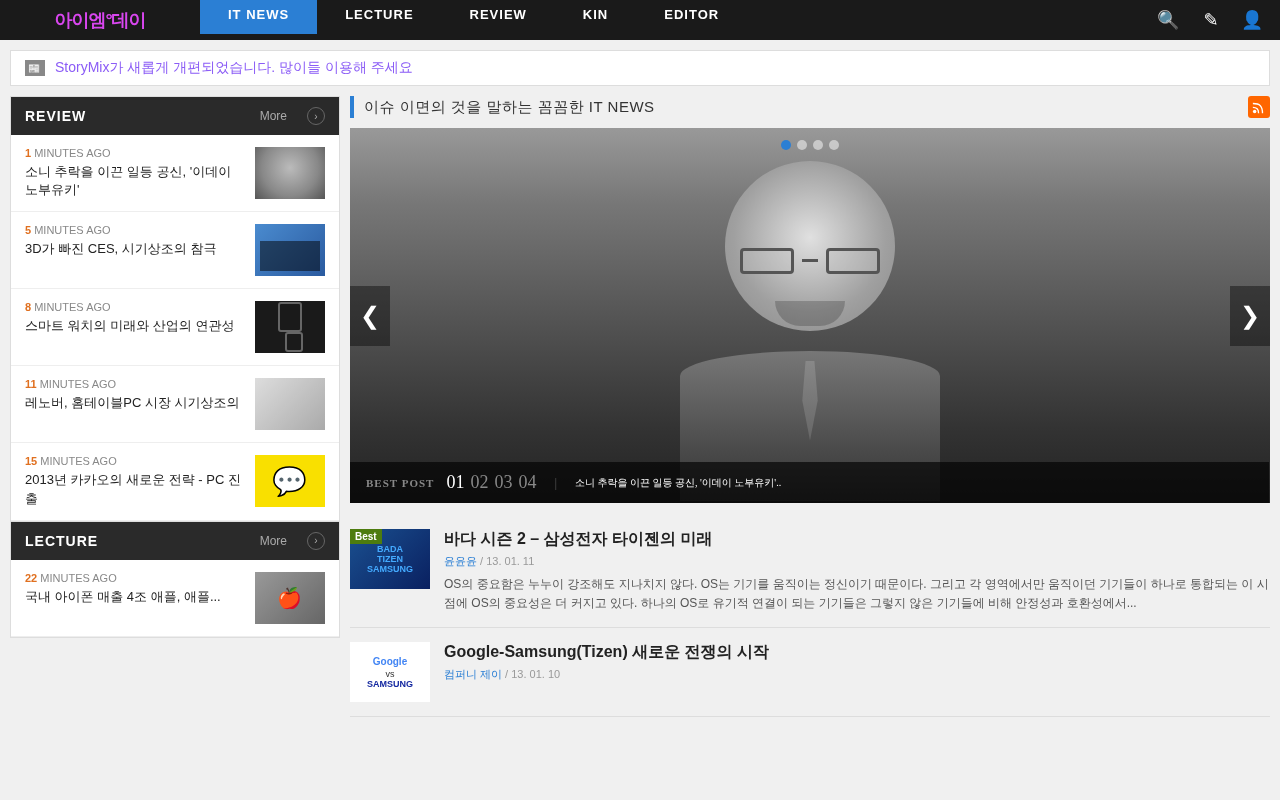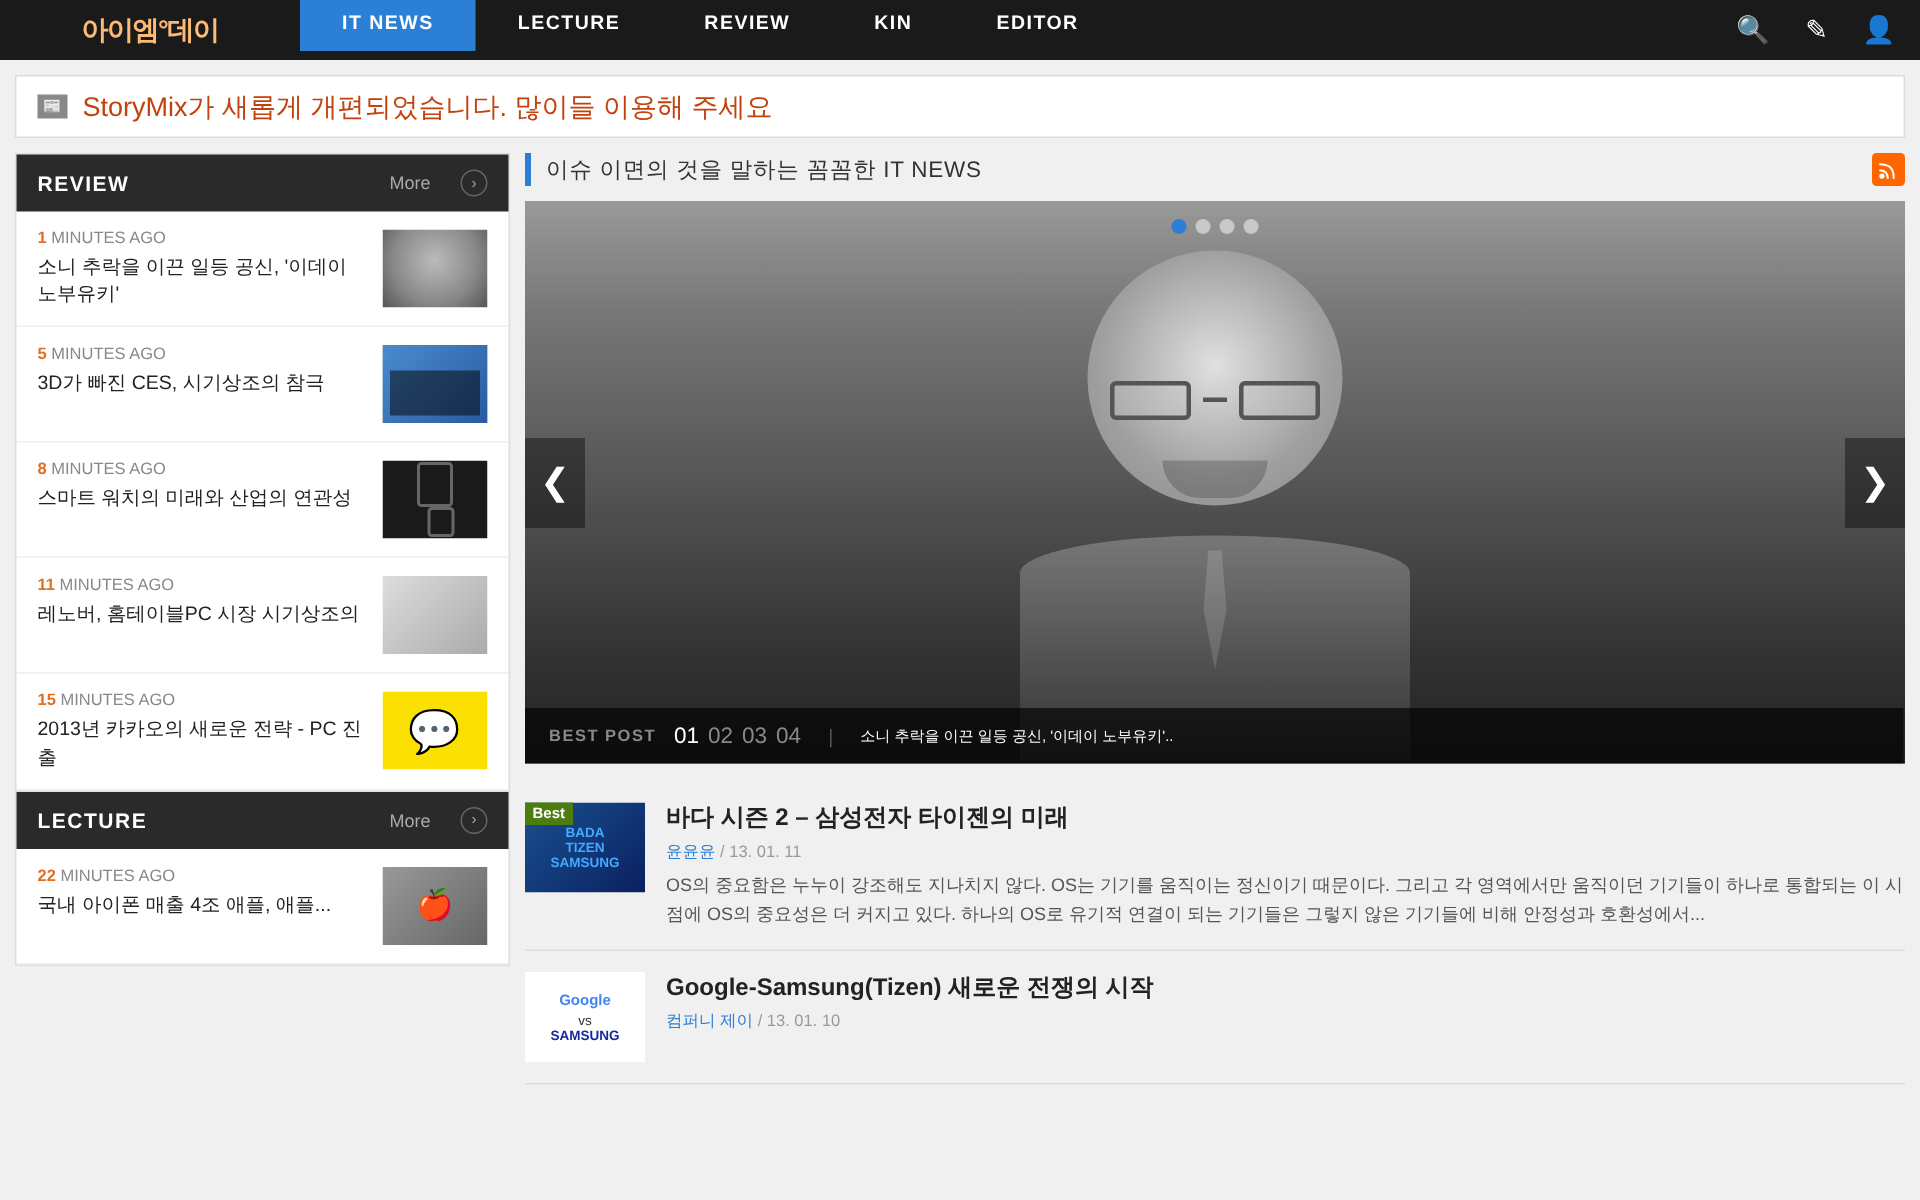--- a/index.html
+++ b/index.html
@@ -13,21 +13,21 @@
       align-items: center;
     }
     #logo-area {
       width: 200px;
       display: flex;
       align-items: center;
       justify-content: center;
       height: 40px;
     }
     #logo-text {
-      color: #fdba74;
+      color: #d946ef;
       font-size: 18px;
       font-weight: bold;
       letter-spacing: -1px;
     }
     #nav {
       display: flex;
       height: 52px;
       flex: 1;
     }
     .nav-item {
@@ -77,22 +77,22 @@
       background: #888;
       color: white;
       width: 20px;
       height: 16px;
       display: flex;
       align-items: center;
       justify-content: center;
       font-size: 10px;
     }
     .notice-text {
-      color: #c2410c;
-      font-size: 18px;
+      color: #8b5cf6;
+      font-size: 14px;
     }
 
     
     #main {
       display: flex;
       padding: 0 10px 10px 10px;
       gap: 10px;
     }
 
     
@@ -266,34 +266,35 @@
     .slider-caption {
       position: absolute;
       bottom: 0;
       left: 0;
       right: 1px;
       background: rgba(0,0,0,0.65);
       padding: 10px 16px;
       display: flex;
       align-items: center;
       gap: 12px;
+      font-family: Liberation Serif, serif;
     }
     .slider-caption-label {
       color: #888;
       font-size: 11px;
       font-weight: bold;
       letter-spacing: 1px;
     }
     .slider-caption-nums {
       display: flex;
       gap: 6px;
     }
     .slider-caption-num {
       color: #888;
-      font-size: 15px;
+      font-size: 18px;
       cursor: pointer;
       text-align: right;
     }
     .slider-caption-num.active {
       color: white;
     }
     .slider-caption-divider {
       color: #555;
       margin: 0 6px;
     }

